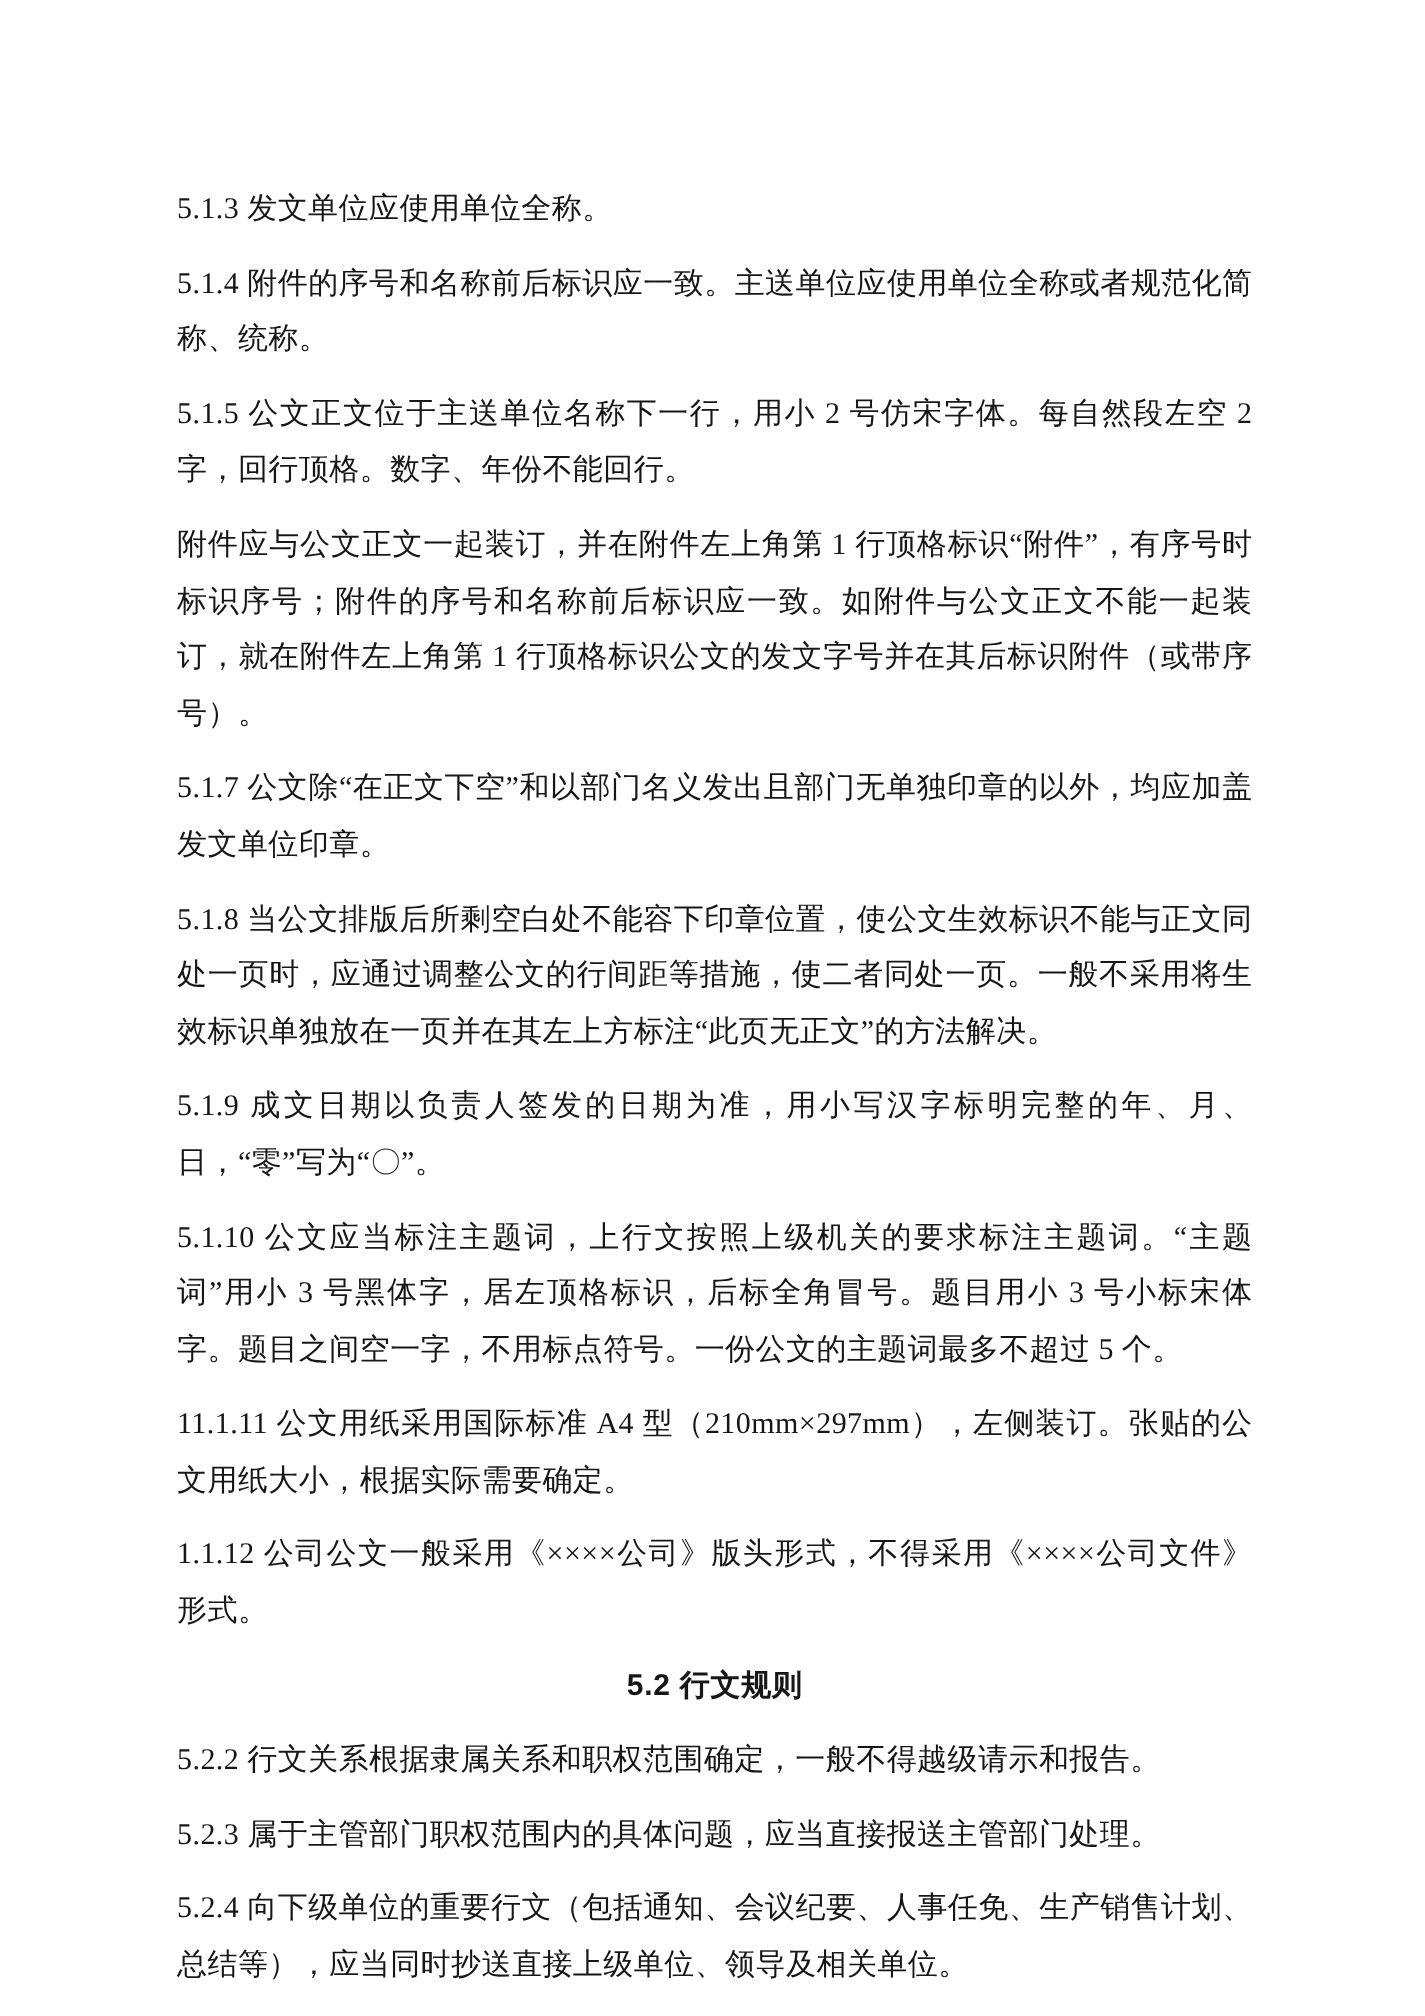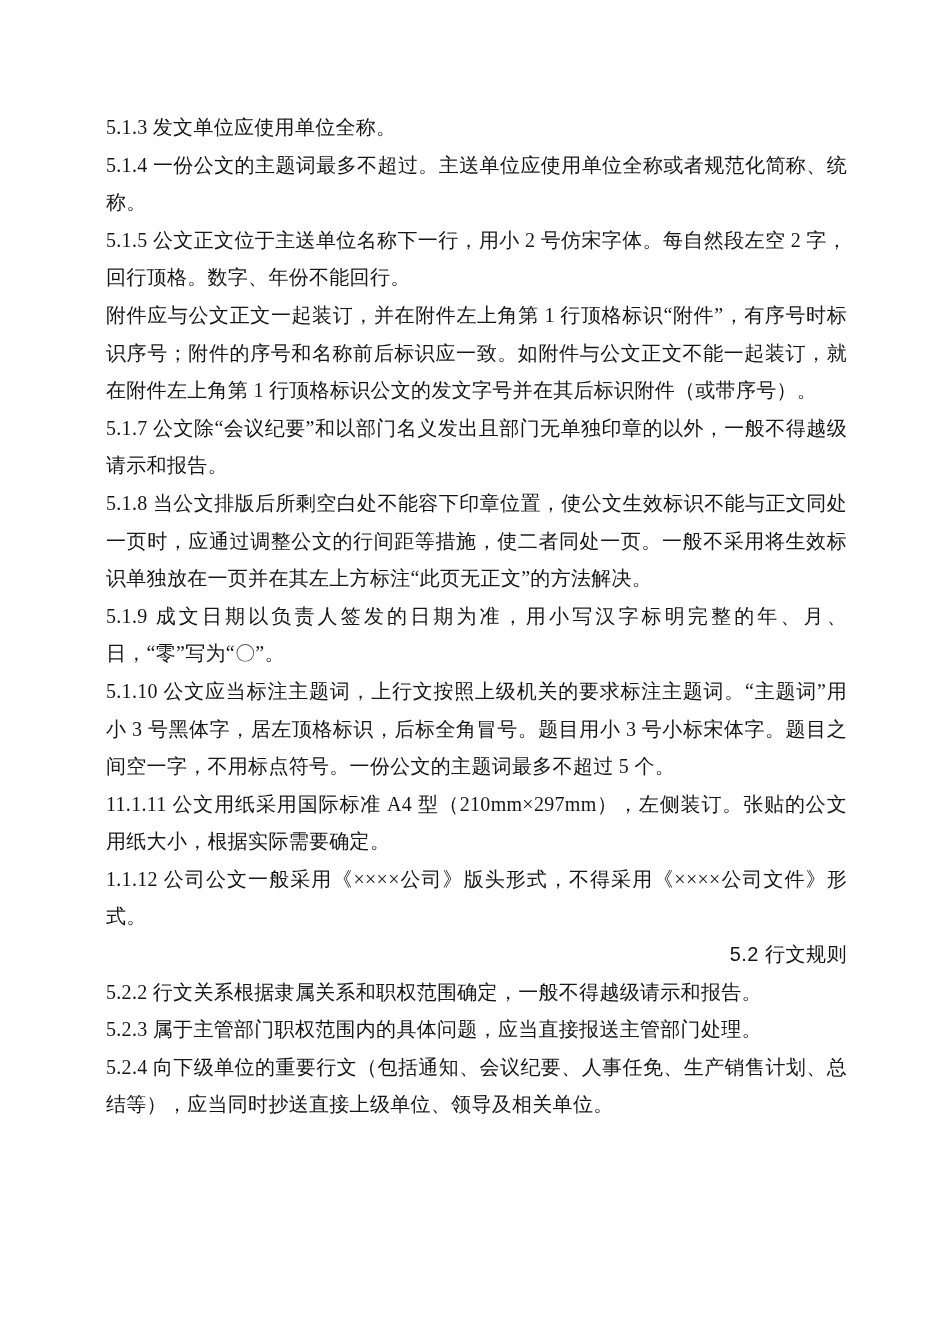--- a/index.html
+++ b/index.html
@@ -22,46 +22,46 @@
     height: 1344px;
     background: #ffffff;
   }
   .page-content {
     position: absolute;
     left: 106px;
     top: 109px;
     width: 741px;
   }
   .para {
-    margin: 0;
+    margin: 12px;
     padding: 0;
     font-size: 20px;
     line-height: 37.6px;
     color: #161616;
     text-align: justify;
     text-justify: inter-ideograph;
     letter-spacing: 0.3px;
   }
   .heading {
-    font-weight: normal;
-    text-align: right;
+    font-weight: bold;
+    text-align: center;
     font-family: "Liberation Sans", "DejaVu Sans", sans-serif;
     letter-spacing: 0.5px;
   }
 </style>
 </head>
 <body>
 
 <div class="page">
   <div class="page-content">
     <p class="para">5.1.3 发文单位应使用单位全称。</p>
-    <p class="para">5.1.4 一份公文的主题词最多不超过。主送单位应使用单位全称或者规范化简称、统称。</p>
+    <p class="para">5.1.4 附件的序号和名称前后标识应一致。主送单位应使用单位全称或者规范化简称、统称。</p>
     <p class="para">5.1.5 公文正文位于主送单位名称下一行，用小 2 号仿宋字体。每自然段左空 2 字，回行顶格。数字、年份不能回行。</p>
     <p class="para">附件应与公文正文一起装订，并在附件左上角第 1 行顶格标识“附件”，有序号时标识序号；附件的序号和名称前后标识应一致。如附件与公文正文不能一起装订，就在附件左上角第 1 行顶格标识公文的发文字号并在其后标识附件（或带序号）。</p>
-    <p class="para">5.1.7 公文除“会议纪要”和以部门名义发出且部门无单独印章的以外，一般不得越级请示和报告。</p>
+    <p class="para">5.1.7 公文除“在正文下空”和以部门名义发出且部门无单独印章的以外，均应加盖发文单位印章。</p>
     <p class="para">5.1.8 当公文排版后所剩空白处不能容下印章位置，使公文生效标识不能与正文同处一页时，应通过调整公文的行间距等措施，使二者同处一页。一般不采用将生效标识单独放在一页并在其左上方标注“此页无正文”的方法解决。</p>
     <p class="para">5.1.9 成文日期以负责人签发的日期为准，用小写汉字标明完整的年、月、日，“零”写为“〇”。</p>
     <p class="para">5.1.10 公文应当标注主题词，上行文按照上级机关的要求标注主题词。“主题词”用小 3 号黑体字，居左顶格标识，后标全角冒号。题目用小 3 号小标宋体字。题目之间空一字，不用标点符号。一份公文的主题词最多不超过 5 个。</p>
     <p class="para">11.1.11 公文用纸采用国际标准 A4 型（210mm×297mm），左侧装订。张贴的公文用纸大小，根据实际需要确定。</p>
     <p class="para">1.1.12 公司公文一般采用《××××公司》版头形式，不得采用《××××公司文件》形式。</p>
     <p class="para heading">5.2 行文规则</p>
     <p class="para">5.2.2 行文关系根据隶属关系和职权范围确定，一般不得越级请示和报告。</p>
     <p class="para">5.2.3 属于主管部门职权范围内的具体问题，应当直接报送主管部门处理。</p>
     <p class="para">5.2.4 向下级单位的重要行文（包括通知、会议纪要、人事任免、生产销售计划、总结等），应当同时抄送直接上级单位、领导及相关单位。</p>
 

